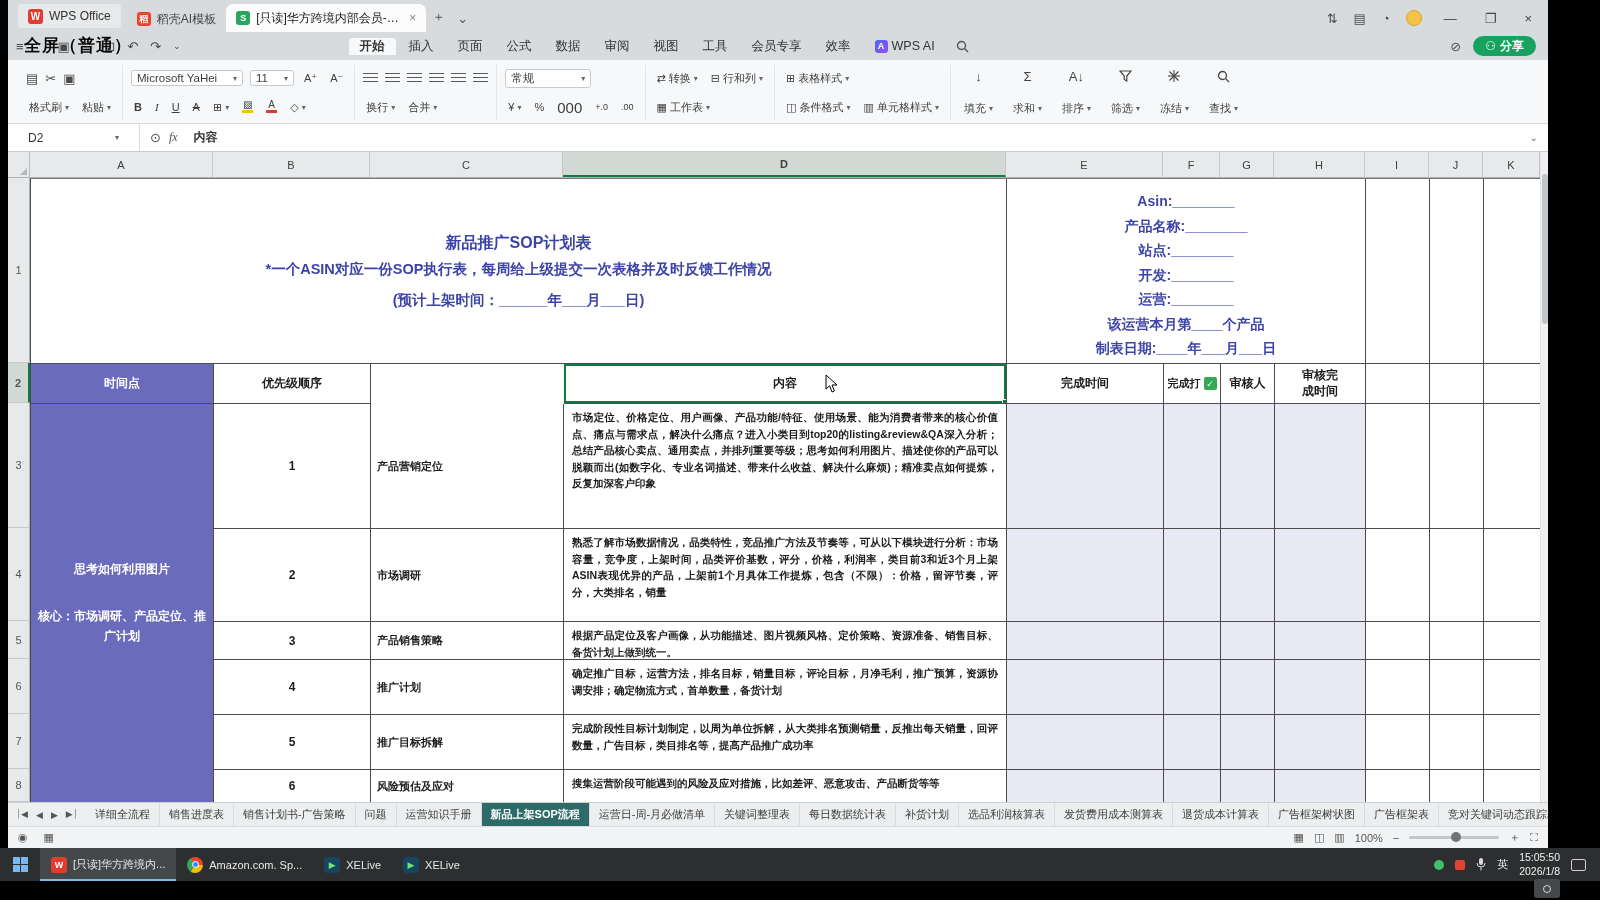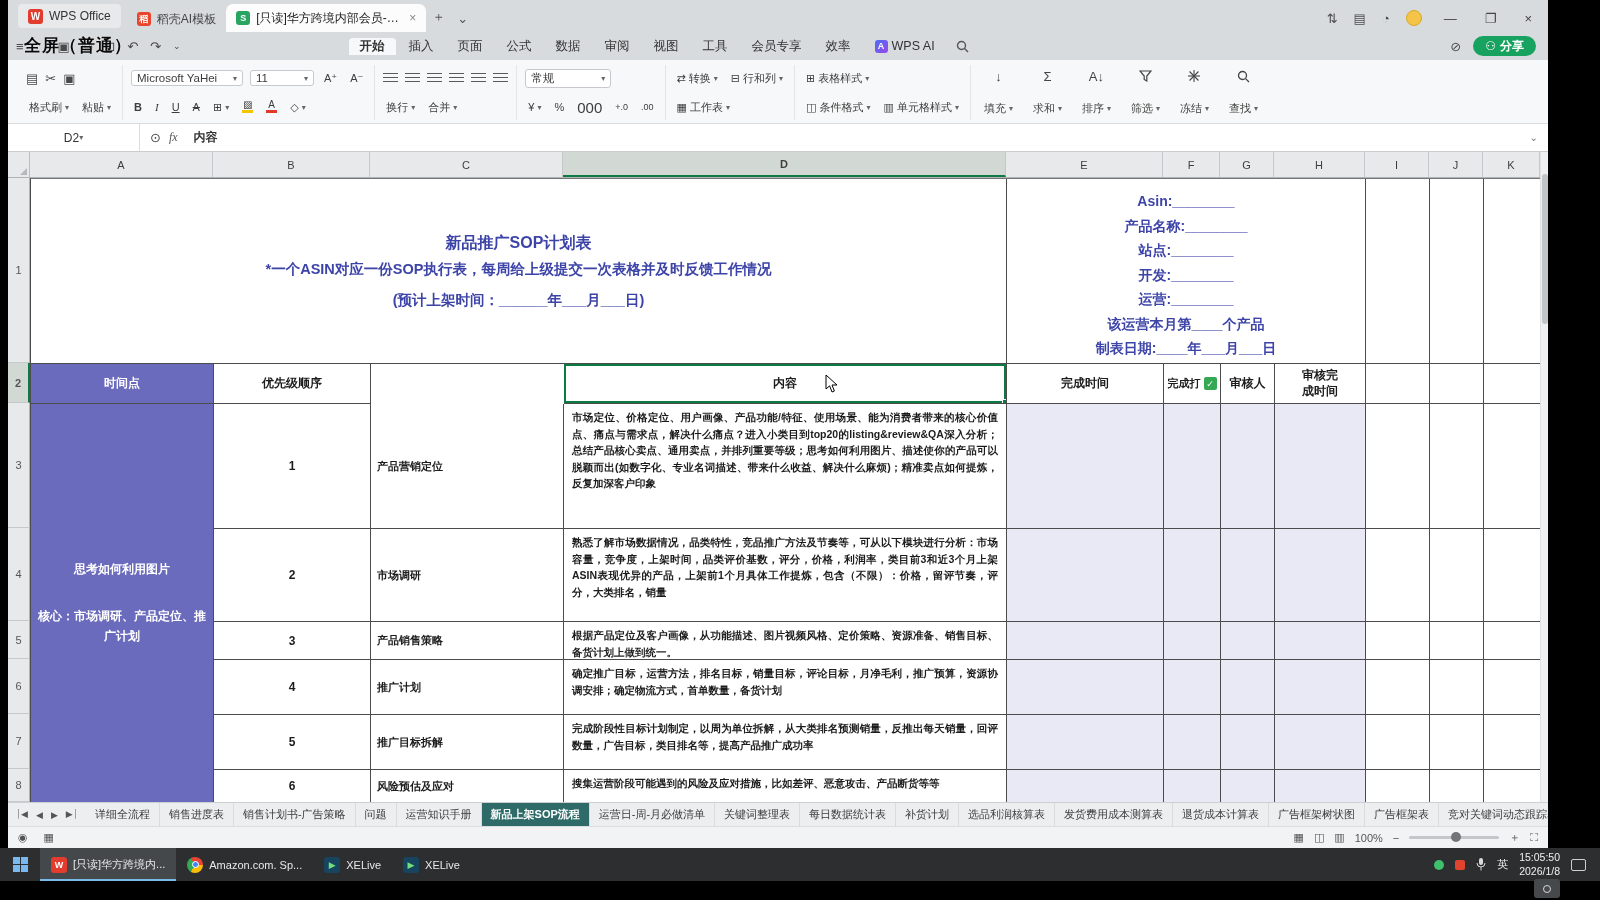--- a/index.html
+++ b/index.html
@@ -41,21 +41,21 @@
   .selbox{display:flex;align-items:center;justify-content:space-between;border:1px solid #c6cace;background:#fff;border-radius:3px;padding:1px 5px;font-size:11.5px}
   .bld{font-weight:700}.ita{font-style:italic;font-family:"Liberation Serif",serif}.unl{text-decoration:underline}.stk{text-decoration:line-through}
   .cbar{display:inline-block;width:11px;height:3px;margin-top:10px}
   .li{width:15px;height:11px;background:repeating-linear-gradient(#5a5a5a 0 1.5px,transparent 1.5px 4px)}
   .stack{display:flex;flex-direction:column;align-items:center;justify-content:space-between;height:100%;padding:2px 2px}
   .stack .ic{height:16px;display:flex;align-items:center;font-size:13px;color:#444}
   .gicon{font-size:13px;color:#4a4a4a}
 
   
   .formula{position:absolute;left:0;top:124px;width:100%;height:28px;background:#fff;border-bottom:1px solid #c9ccce;display:flex;align-items:center;font-size:12px;color:#333}
-  .namebox{width:132px;height:100%;border-right:1px solid #dcdcdc;display:flex;align-items:center;justify-content:center;padding:0 20px}
+  .namebox{width:132px;height:100%;border-right:1px solid #dcdcdc;display:flex;align-items:center;justify-content:space-between;padding:0 20px}
   .fxlab{font-style:italic;font-family:"Liberation Serif",serif;color:#555;margin:0 10px 0 8px}
   .fcontent{margin-left:6px;font-weight:600}
   .fexpand{margin-left:auto;padding-right:10px;color:#777;font-size:10px}
 
   
   .sheet{position:absolute;left:0;top:152px;width:1540px;height:650px;background:#fff;
     --cols:183px 157px 193px 443px 157px 57px 54px 91px 64px 54px 57px;
     --rows:185px 40px 125px 93px 38px 55px 55px 33px}
   .corner{position:absolute;left:0;top:0;width:22px;height:26px;background:#e7e9ea;border-right:1px solid #b9bdbf;border-bottom:1px solid #b0b4b6}
   .corner:after{content:"";position:absolute;right:2px;bottom:2px;border-left:7px solid transparent;border-bottom:7px solid #b4b9bb}
@@ -210,21 +210,21 @@
               <span class="car">▾</span>
             </span>
         </div>
       </div>
       <div class="rgroup">
         <div class="rrow">
           <span class="selbox" style="width:112px">
               <span>Microsoft YaHei</span>
               <span class="car">▾</span>
             </span>
-          <span class="selbox" style="width:64px">
+          <span class="selbox" style="width:44px">
               <span>11</span>
               <span class="car">▾</span>
             </span>
           <span class="rbtn">A⁺</span>
           <span class="rbtn">A⁻</span>
         </div>
         <div class="rrow">
           <span class="rbtn bld">B</span>
           <span class="rbtn ita">I</span>
           <span class="rbtn unl">U</span>

